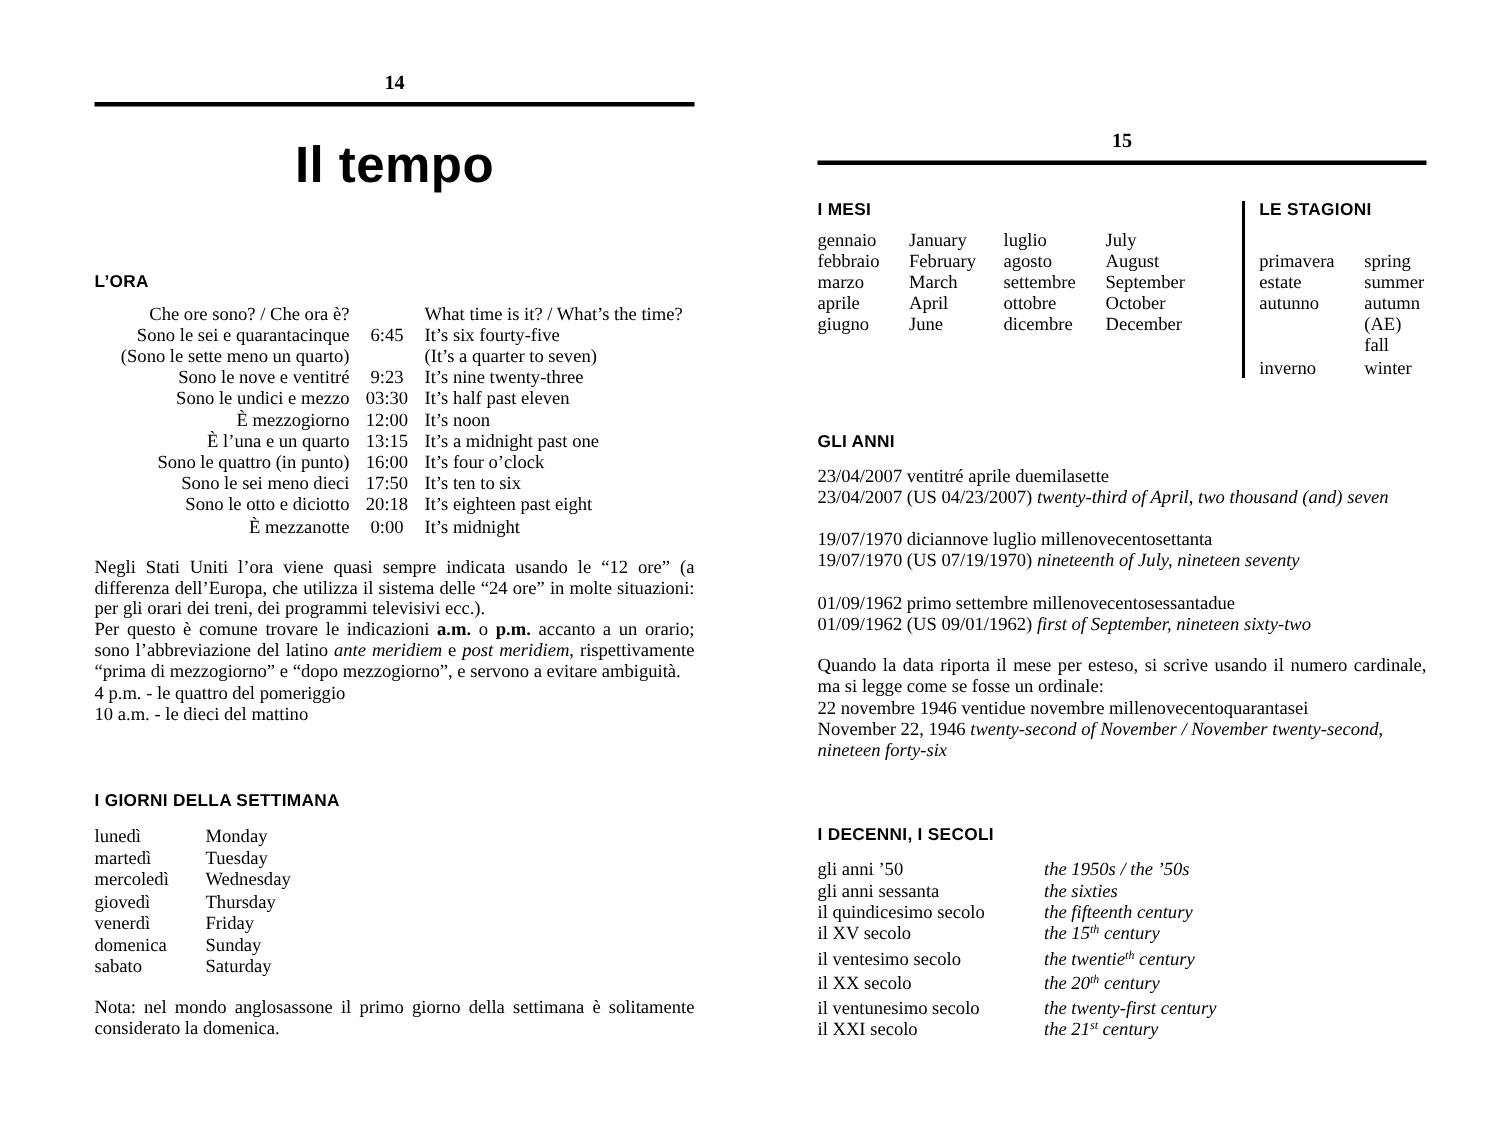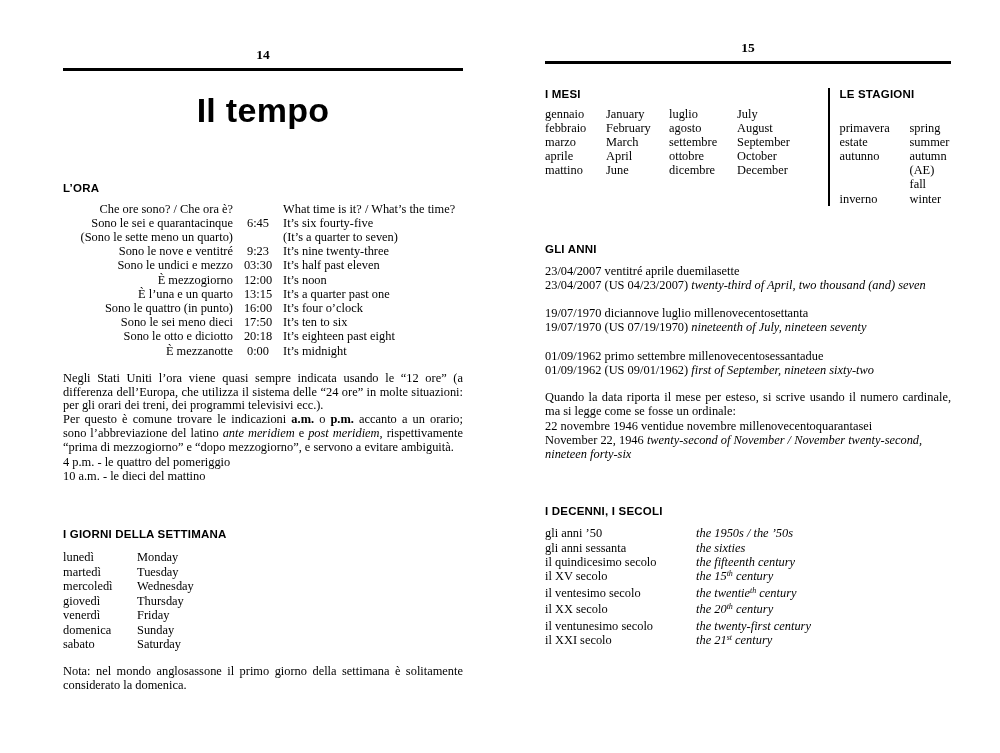--- a/index.html
+++ b/index.html
@@ -5,21 +5,21 @@
   * { margin: 0; padding: 0; box-sizing: border-box; }
   html, body { width: 1000px; height: 753px; background: #ffffff; }
   body {
     font-family: "Liberation Serif", serif;
     color: #000;
     position: relative;
     overflow: hidden;
   }
   .page { position: absolute; top: 0; }
   .page-left  { left: 63px;  width: 400px; }
-  .page-right { left: 545px; width: 406px; }
+  .page-right { left: 545px; width: 406px; margin-top: 46px; }
 
   .pagenum { text-align: center; font-size: 13.5px; font-weight: bold; }
   .page-left  .pagenum { margin-top: 47px; }
   .page-right .pagenum { margin-top: 40px; }
   .rule { height: 2.5px; background: #000; margin-top: 5px; }
 
   .book-title {
     font-family: Liberation Sans, sans-serif;
     font-weight: bold;
     font-size: 34px;
@@ -132,21 +132,21 @@
 
           <tr>
             <td class="ta-r">È mezzogiorno</td>
             <td class="ta-c">12:00</td>
             <td>It’s noon</td>
           </tr>
 
           <tr>
             <td class="ta-r">È l’una e un quarto</td>
             <td class="ta-c">13:15</td>
-            <td>It’s a quarter past one</td>
+            <td>It’s a midnight past one</td>
           </tr>
 
           <tr>
             <td class="ta-r">Sono le quattro (in punto)</td>
             <td class="ta-c">16:00</td>
             <td>It’s four o’clock</td>
           </tr>
 
           <tr>
             <td class="ta-r">Sono le sei meno dieci</td>
@@ -263,21 +263,21 @@
 
               <tr>
                 <td>aprile</td>
                 <td>April</td>
                 <td>ottobre</td>
                 <td>October</td>
               </tr>
 
 
               <tr>
-                <td>mattino</td>
+                <td>giugno</td>
                 <td>June</td>
                 <td>dicembre</td>
                 <td>December</td>
               </tr>
 
           </tbody>
         </table>
       </div>
       <div class="vdivider"></div>
       <div class="stagioni-block">

